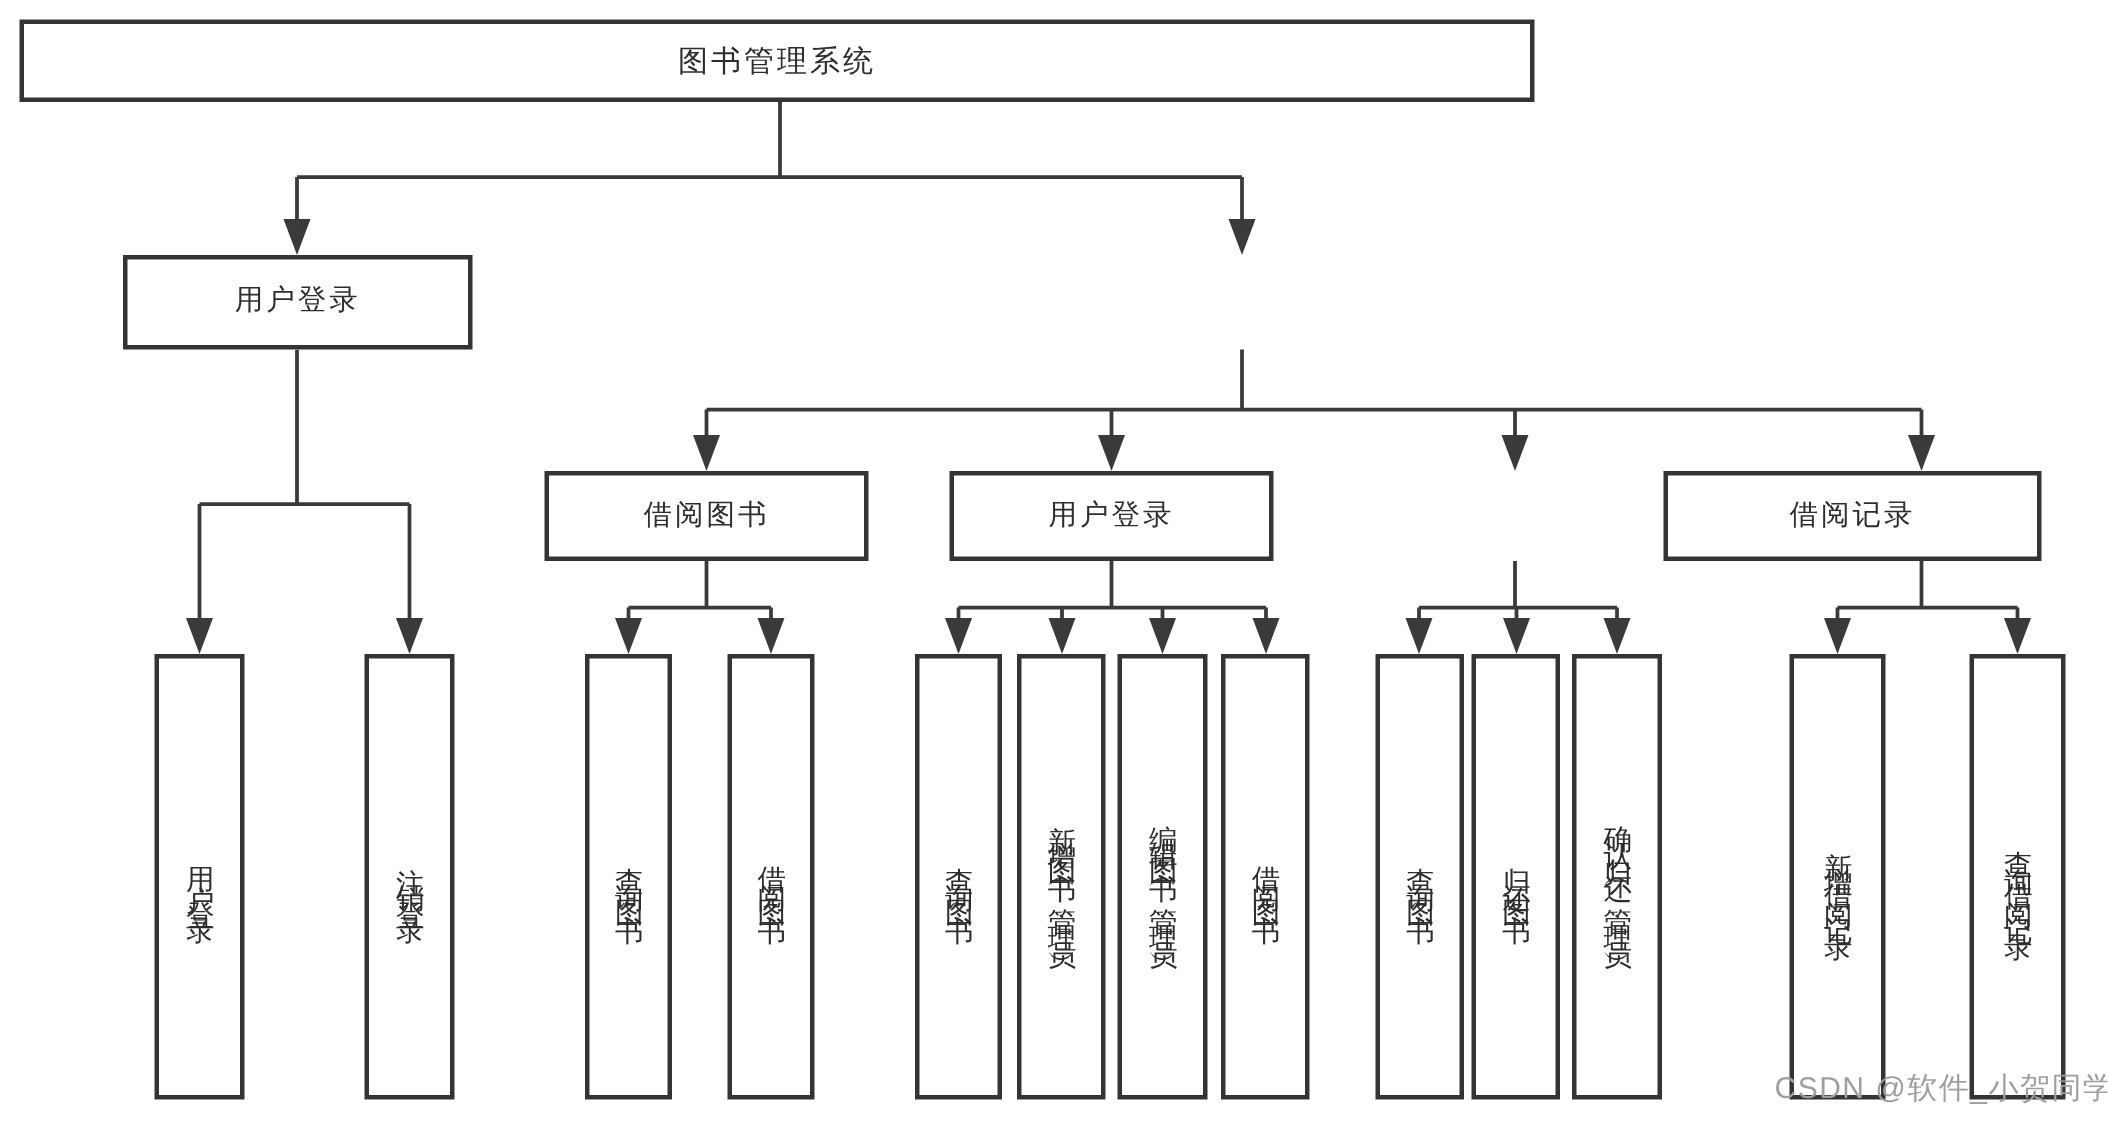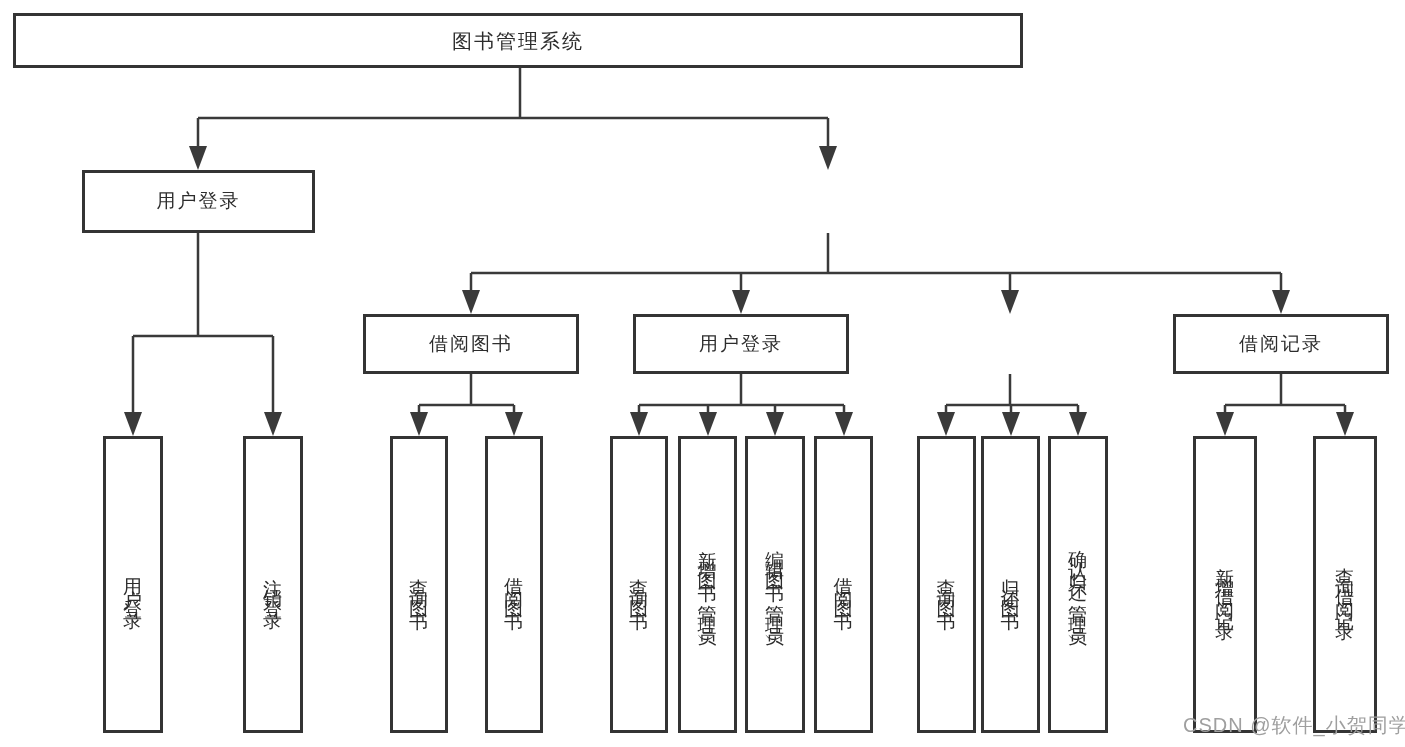--- a/index.html
+++ b/index.html
@@ -79,21 +79,21 @@
   <div class="node" style="left:82px;top:170px;width:233px;height:63px">
     <span>用户登录</span>
   </div>
 
   <div class="node" style="left:363px;top:314px;width:216px;height:60px">
     <span>借阅图书</span>
   </div>
   <div class="node" style="left:633px;top:314px;width:216px;height:60px">
     <span>用户登录</span>
   </div>
-  <div class="node" style="left:1173px;top:314px;width:216px;height:60px">
+  <div class="node" style="left:1109px;top:314px;width:252px;height:60px">
     <span>借阅记录</span>
   </div>
 
   <div class="leaf" style="left:103px;top:436px;width:60px;height:297px">
     <span class="vtext">用户登录</span>
   </div>
   <div class="leaf" style="left:243px;top:436px;width:60px;height:297px">
     <span class="vtext">注销登录</span>
   </div>
 

